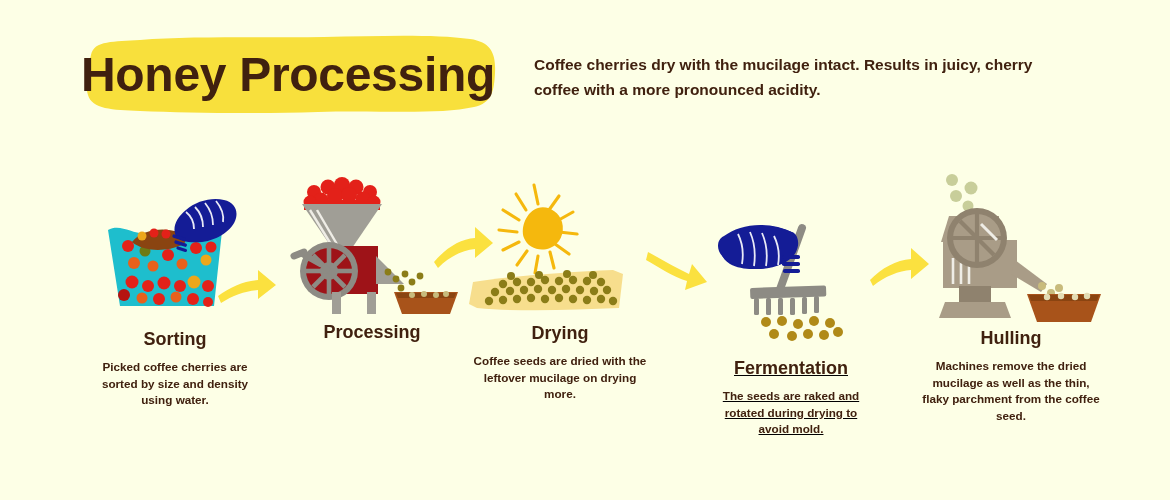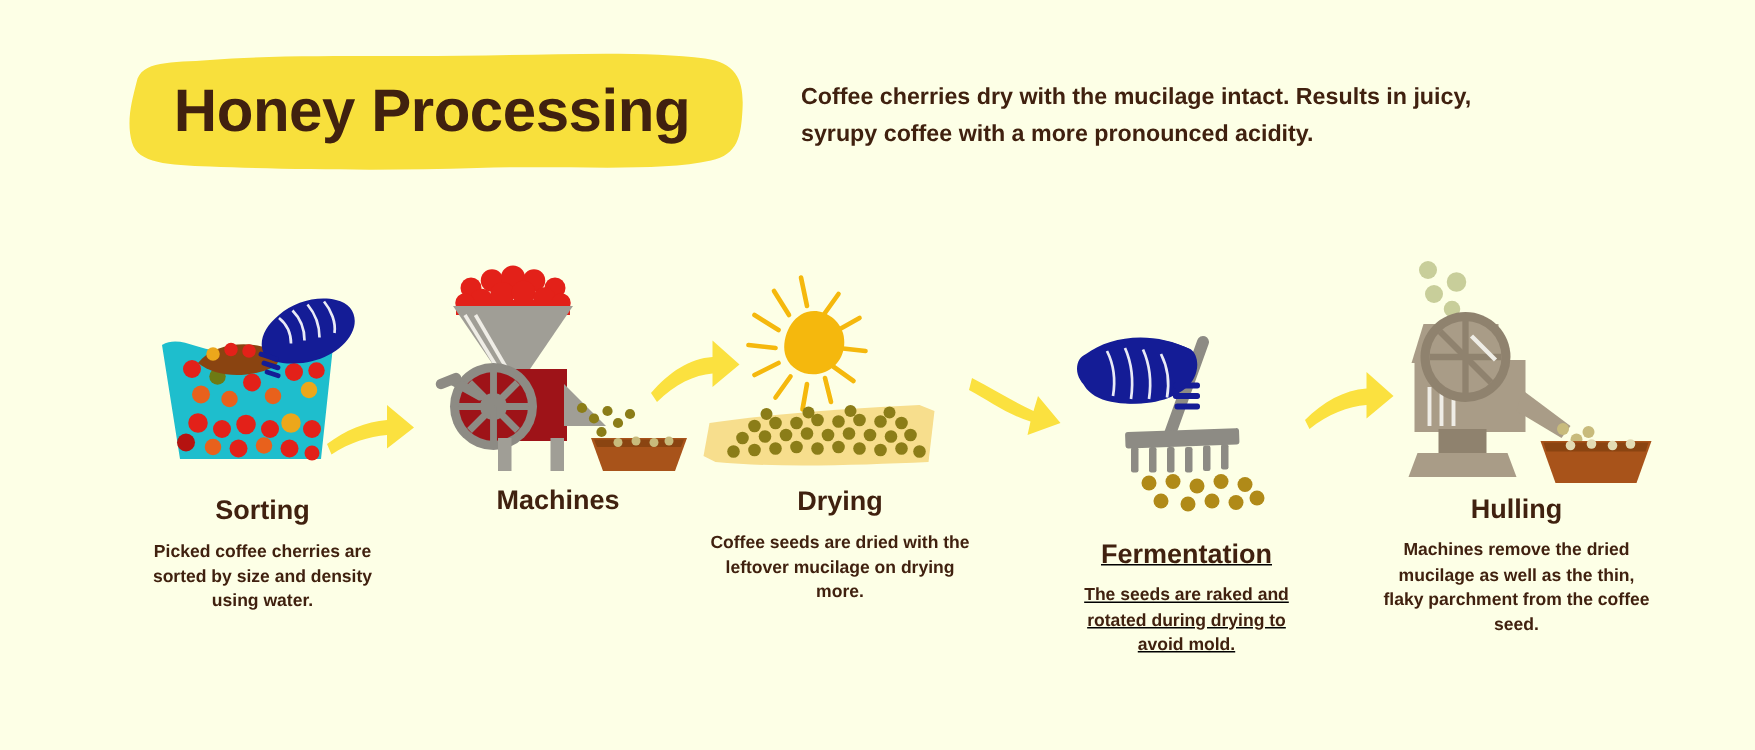--- a/index.html
+++ b/index.html
@@ -31,21 +31,21 @@
     left: 0; top: 0;
     width: 420px; height: 82px;
   }
   .title-text {
     position: absolute;
     left: 0; top: 0;
     width: 420px; height: 82px;
     display: flex;
     align-items: center;
     justify-content: center;
-    font-size: 40px;
+    font-size: 48px;
     font-weight: bold;
     color: #40210F;
     letter-spacing: -0.3px;
     white-space: nowrap;
   }
   .subtitle {
     position: absolute;
     left: 534px; top: 52px;
     width: 500px;
     font-size: 15.5px;
@@ -103,21 +103,21 @@
 
   <div class="title-wrap">
     <svg class="title-blob" viewBox="0 0 420 82">
       <path d="M13 22 C16 7 36 9 62 7 C110 3 180 5 246 4 C300 3 355 1 392 6
                C414 9 418 22 417 40 C416 58 414 70 396 74 C360 82 300 77 240 79
                C180 81 110 80 62 78 C34 77 14 76 10 62 C6 48 10 34 13 22 Z" fill="#F8E03C"></path>
     </svg>
     <div class="title-text">Honey Processing</div>
   </div>
 
-  <div class="subtitle">Coffee cherries dry with the mucilage intact. Results in juicy, syrupy coffee with a more pronounced acidity.</div>
+  <div class="subtitle">Coffee cherries dry with the mucilage intact. Results in juicy, cherry coffee with a more pronounced acidity.</div>
 </div>
 
 <div class="arrow a1">
   <svg width="62" height="42" viewBox="0 0 62 42">
     <path d="M2 30 C14 21 28 15 42 14 L42 4 L60 19 L42 33 L42 24 C30 25 17 29 5 37 Z" fill="#FBE13F"></path>
   </svg>
 </div>
 
 <div class="arrow a2">
   <svg width="62" height="48" viewBox="0 0 62 48">
@@ -253,21 +253,21 @@
       <path d="M122 116 L186 116 L178 138 L130 138 Z" fill="#A8531A"></path>
       <path d="M124 117 L184 117 L182 122 L126 122 Z" fill="#8A4411"></path>
       <g fill="#C8BB7C">
         <circle cx="140" cy="119" r="3"></circle>
         <circle cx="152" cy="118" r="3"></circle>
         <circle cx="164" cy="119" r="3"></circle>
         <circle cx="174" cy="118" r="3"></circle>
       </g>
     </svg>
   </div>
-  <div class="step-title">Machines</div>
+  <div class="step-title">Processing</div>
 </div>
 
 <div class="step s-drying">
   <div class="step-art">
     <svg width="210" height="145" viewBox="0 0 210 145">
 
       <g stroke="#F5B80D" stroke-width="3.1" stroke-linecap="round">
         <path d="M79 13 L83 32"></path>
         <path d="M61 22 L71 38"></path>
         <path d="M48 38 L64 48"></path>

